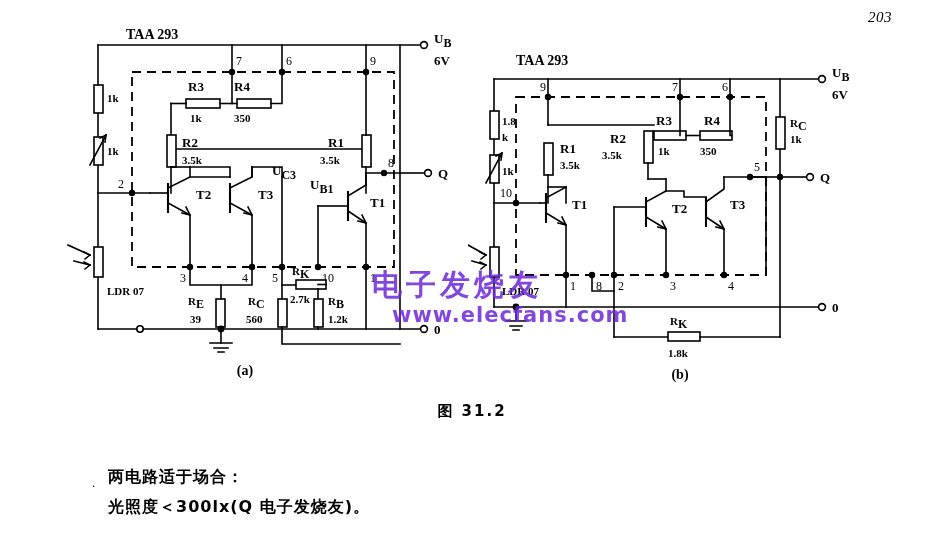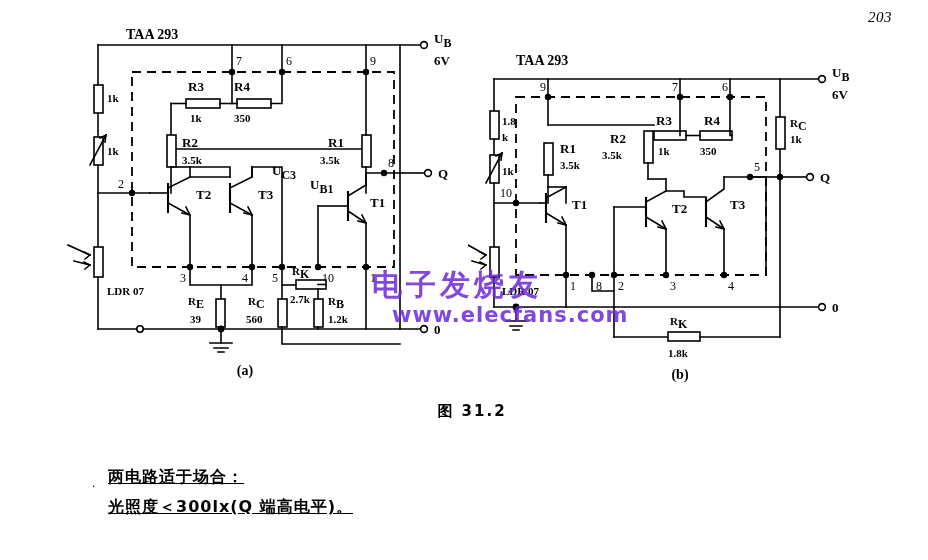--- a/index.html
+++ b/index.html
@@ -16,21 +16,21 @@
   .cap{font-size:14px;font-weight:bold;}
   .wire{stroke:#000;stroke-width:1.6;fill:none;stroke-linecap:square;}
   .wire-th{stroke:#000;stroke-width:2.1;fill:none;}
   .dash{stroke:#000;stroke-width:1.8;fill:none;stroke-dasharray:9 6;}
   .res{fill:#fff;stroke:#000;stroke-width:1.6;}
   .node{fill:#000;}
   .term{fill:#fff;stroke:#000;stroke-width:1.6;}
   .bottom-text{position:absolute;left:108px;top:455px;width:520px;
                font-family:"DejaVu Sans","Liberation Sans",sans-serif;
                font-size:16px;line-height:30px;font-weight:bold;letter-spacing:1px;}
-  .bottom-text div{white-space:nowrap;text-decoration:underline;}
+  .bottom-text div{white-space:nowrap;}
   .dot-left{position:absolute;left:92px;top:468px;font-size:13px;}
   .figcap{position:absolute;left:0;top:395px;width:928px;text-align:center;
           font-size:15px;font-weight:bold;letter-spacing:2px;
           font-family:"DejaVu Sans","Liberation Sans",sans-serif;margin-left:8px;}
   .wm{position:absolute;pointer-events:none;color:#6d28d9;font-weight:bold;
       font-family:"DejaVu Sans","Liberation Sans",sans-serif;opacity:.85;}
   .wm1{left:372px;top:258px;font-size:30px;letter-spacing:4px;}
   .wm2{left:392px;top:296px;font-size:21px;letter-spacing:1px;}
 </style>
 </head>
@@ -344,16 +344,16 @@
   </svg>
 
   <div class="wm wm1">电子发烧友</div>
   <div class="wm wm2">www.elecfans.com</div>
 
   <div class="figcap">图 31.2</div>
 
   <div class="dot-left">.</div>
   <div class="bottom-text">
     <div>两电路适于场合：</div>
-    <div>光照度＜300lx(Q 端高电平)。</div>
+    <div>光照度＜300lx(Q 电子发烧友)。</div>
   </div>
 
 </div>
 
 </body></html>

